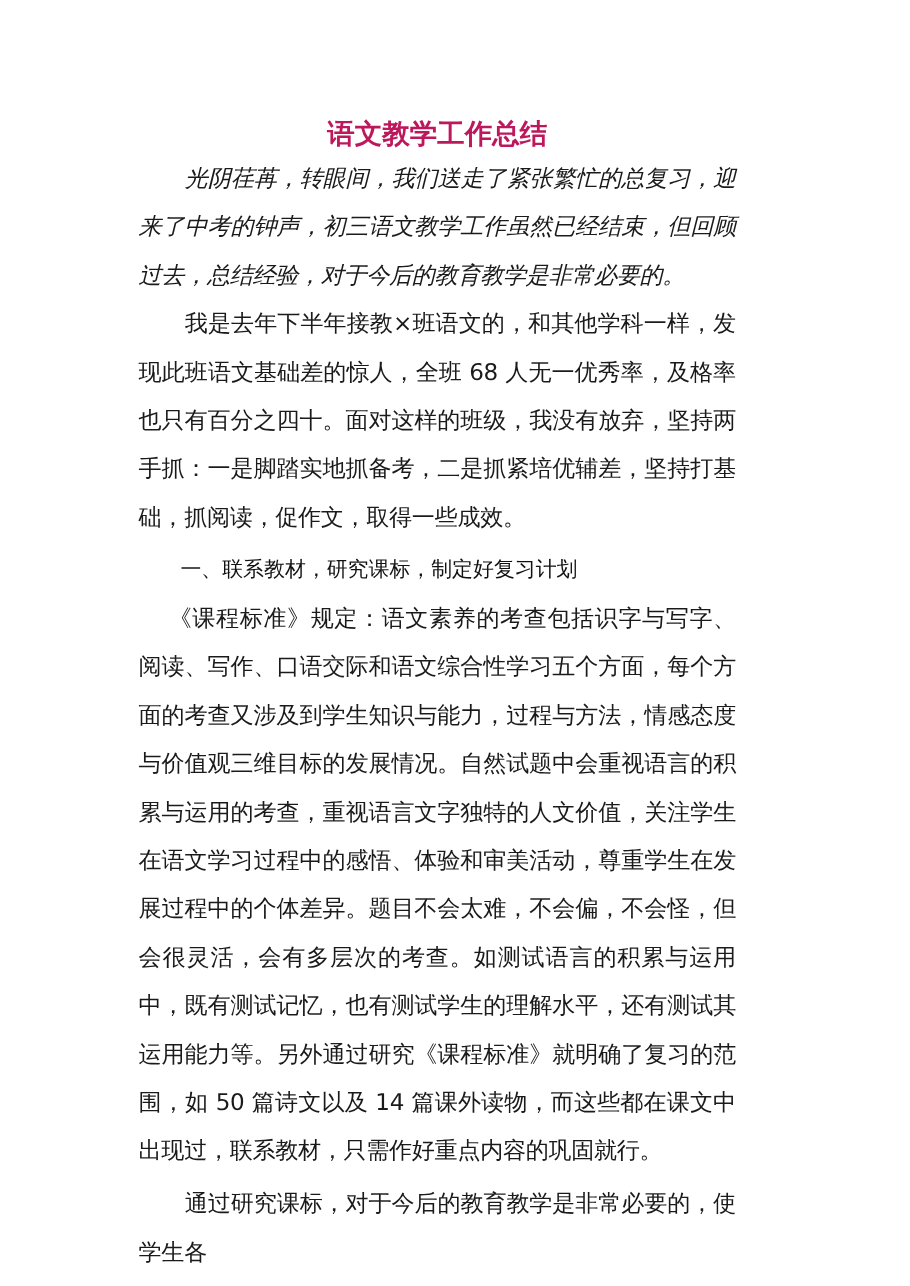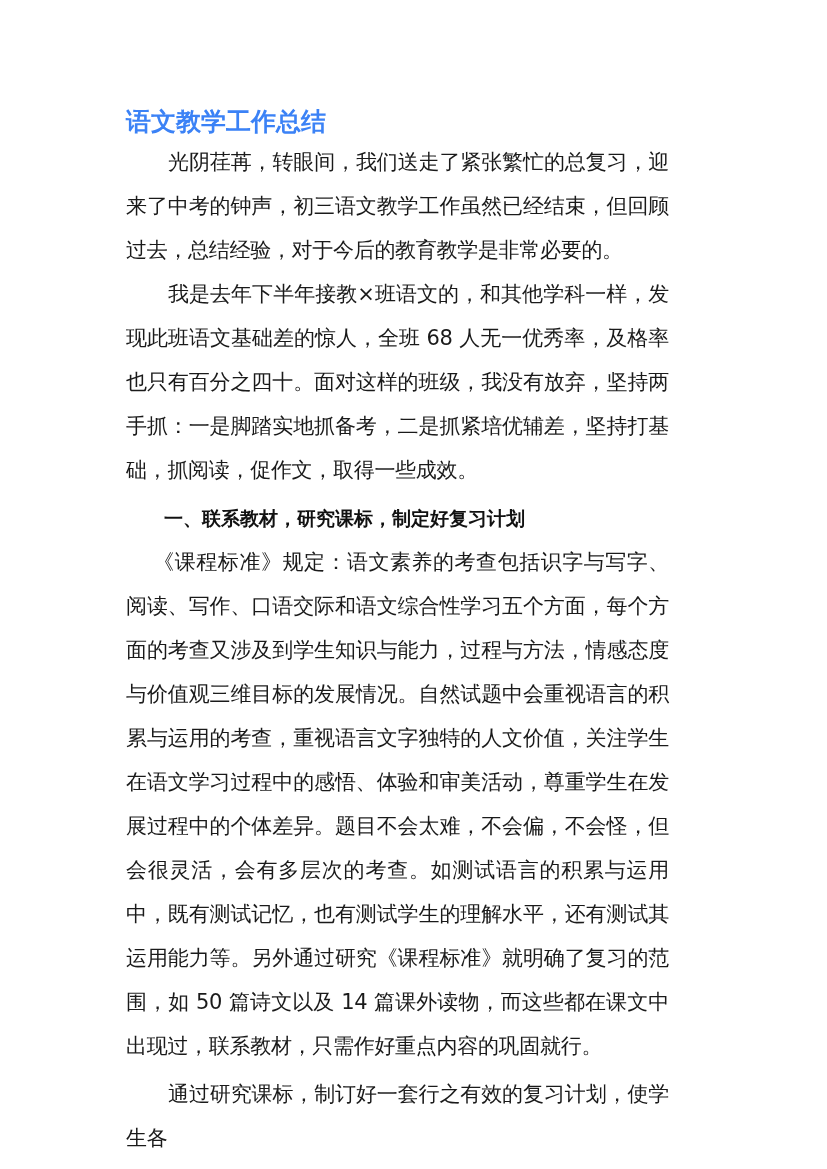--- a/index.html
+++ b/index.html
@@ -15,47 +15,48 @@
     font-family: "DejaVu Sans", "Liberation Sans", sans-serif;
     color: #1a1a1a;
   }
   .page {
     position: absolute;
     left: 126px;
     top: 104px;
     width: 543px;
   }
   .title {
-    text-align: left;
+    text-align: center;
     font-size: 25px;
     font-weight: bold;
     line-height: 36px;
     height: 36px;
     margin: 0;
-    color: #3b82f6;
+    color: #be185d;
   }
   .para {
     margin: 0;
     font-size: 21px;
     line-height: 44px;
     text-align: justify;
     text-align-last: left;
     text-indent: 2em;
     letter-spacing: -0.3px;
   }
   .para.first {
     margin-top: 0;
+    font-style: italic;
   }
   .para.spaced {
     margin-top: 4px;
   }
   .heading {
     margin: 4px 0 0 0;
     font-size: 19px;
-    font-weight: bold;
+    font-weight: normal;
     line-height: 44px;
     text-indent: 2em;
     color: #111111;
   }
   .para.noindent-fix {
     text-indent: 1.3em;
   }
 </style>
 </head>
 <body>
@@ -64,14 +65,14 @@
   <h1 class="title">语文教学工作总结</h1>
 
   <p class="para first">光阴荏苒，转眼间，我们送走了紧张繁忙的总复习，迎来了中考的钟声，初三语文教学工作虽然已经结束，但回顾过去，总结经验，对于今后的教育教学是非常必要的。</p>
 
   <p class="para">我是去年下半年接教×班语文的，和其他学科一样，发现此班语文基础差的惊人，全班 68 人无一优秀率，及格率也只有百分之四十。面对这样的班级，我没有放弃，坚持两手抓：一是脚踏实地抓备考，二是抓紧培优辅差，坚持打基础，抓阅读，促作文，取得一些成效。</p>
 
   <h2 class="heading">一、联系教材，研究课标，制定好复习计划</h2>
 
   <p class="para noindent-fix">《课程标准》规定：语文素养的考查包括识字与写字、阅读、写作、口语交际和语文综合性学习五个方面，每个方面的考查又涉及到学生知识与能力，过程与方法，情感态度与价值观三维目标的发展情况。自然试题中会重视语言的积累与运用的考查，重视语言文字独特的人文价值，关注学生在语文学习过程中的感悟、体验和审美活动，尊重学生在发展过程中的个体差异。题目不会太难，不会偏，不会怪，但会很灵活，会有多层次的考查。如测试语言的积累与运用中，既有测试记忆，也有测试学生的理解水平，还有测试其运用能力等。另外通过研究《课程标准》就明确了复习的范围，如 50 篇诗文以及 14 篇课外读物，而这些都在课文中出现过，联系教材，只需作好重点内容的巩固就行。</p>
 
-  <p class="para spaced">通过研究课标，制订好一套行之有效的复习计划，使学生各</p>
+  <p class="para spaced">通过研究课标，对于今后的教育教学是非常必要的，使学生各</p>
 </div>
 
 </body></html>

